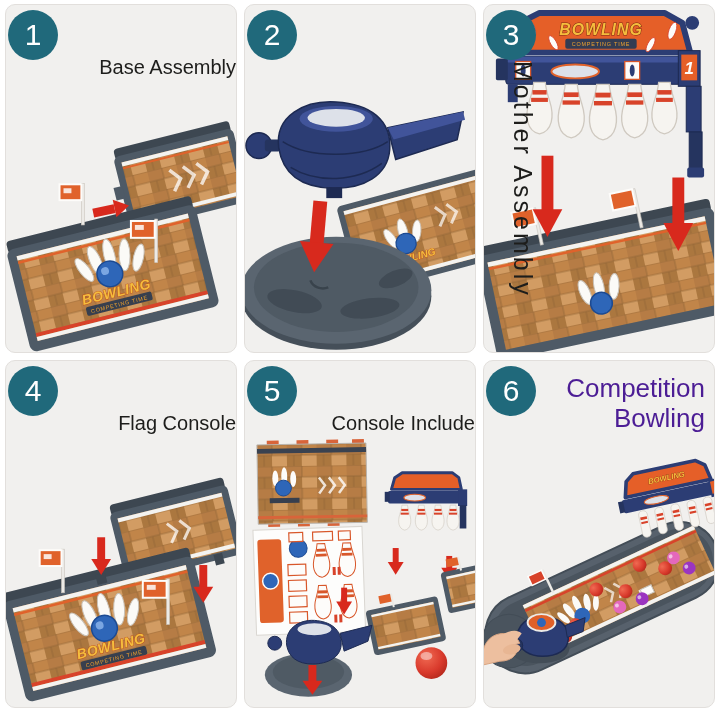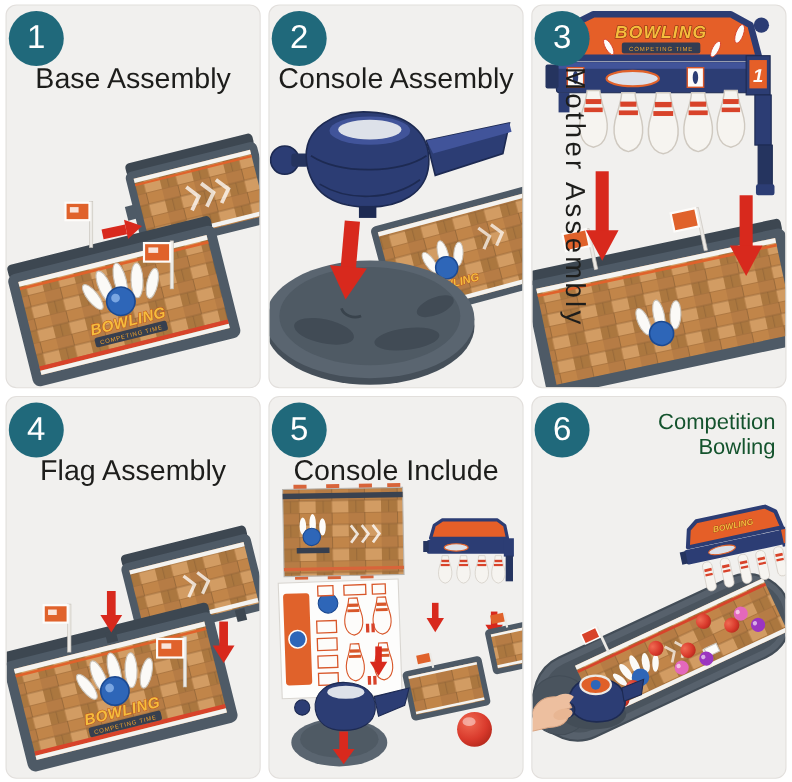--- a/index.html
+++ b/index.html
@@ -2,25 +2,25 @@
 <html><head>
 <meta charset="utf-8">
 <style>
   html,body{margin:0;padding:0;}
   body{width:720px;height:711px;background:#ffffff;font-family:"Liberation Sans",sans-serif;}
   .grid{display:grid;grid-template-columns:repeat(3,1fr);grid-template-rows:repeat(2,1fr);
         gap:7px;box-sizing:border-box;width:720px;height:711px;padding:4px 5px 3px 5px;background:#ffffff;}
   .panel{position:relative;background:#f1f0ee;border:1px solid #e2dfdc;border-radius:10px;overflow:hidden;}
   .badge{position:absolute;top:5px;left:2px;width:50px;height:50px;border-radius:50%;
          background:#20697b;color:#ffffff;font-size:30px;line-height:50px;text-align:center;z-index:3;}
-  .title{position:absolute;top:51px;left:0;right:0;text-align:center;font-size:26px;color:#1d1d1b;z-index:3;white-space:nowrap;}
+  .title{position:absolute;top:51px;left:0;right:0;text-align:right;font-size:20px;color:#1d1d1b;z-index:3;white-space:nowrap;}
   .title-vertical{position:absolute;top:56px;left:24px;writing-mode:vertical-rl;font-size:25px;
          letter-spacing:3px;color:#1d1d1b;z-index:3;}
-  .title-right{position:absolute;top:12px;left:4px;right:9px;text-align:right;font-size:20px;
-         line-height:1.16;color:#14532d;z-index:3;}
+  .title-right{position:absolute;top:12px;left:4px;right:9px;text-align:right;font-size:26px;
+         line-height:1.16;color:#4c1d95;z-index:3;}
   .scene{position:absolute;left:0;bottom:0;width:100%;z-index:1;display:block;}
   svg text{font-family:"Liberation Sans",sans-serif;}
 </style>
 </head>
 <body>
 
 <div class="grid">
 
   <div class="panel">
     <div class="badge">1</div>
@@ -82,21 +82,20 @@
       </g>
       <g transform="translate(88,110) rotate(-12)">
         <rect x="0" y="-4.5" width="22" height="9" fill="#d8291d"></rect>
         <polygon points="22,-9 37,0 22,9" fill="#d8291d"></polygon>
       </g>
     </svg>
   </div>
 
   <div class="panel">
     <div class="badge">2</div>
-    <div class="title">Console Assembly</div>
     <svg class="scene" viewBox="0 0 232 258">
       <defs>
         <pattern id="wood2" width="30" height="22" patternUnits="userSpaceOnUse">
           <rect width="30" height="22" fill="#c88f58"></rect>
             <rect width="15" height="11" fill="#b67c45"></rect>
           <rect x="15" y="11" width="15" height="11" fill="#d29c63"></rect>
             <rect x="15" width="15" height="11" fill="#c18549"></rect>
           <rect y="11" width="15" height="11" fill="#ab773f"></rect>
           <path d="M0,0 H30 M0,11 H30" stroke="#8f6335" stroke-width="0.7"></path>
           <path d="M15,0 V11 M7,11 V22" stroke="#8f6335" stroke-width="0.7"></path>
@@ -232,21 +231,21 @@
         <use href="#pin3" transform="translate(88,78) scale(1.35)"></use>
         <use href="#pin3" transform="translate(120,78) scale(1.4)"></use>
         <use href="#pin3" transform="translate(152,78) scale(1.35)"></use>
         <use href="#pin3" transform="translate(182,76) scale(1.3)"></use>
       </g>
     </svg>
   </div>
 
   <div class="panel">
     <div class="badge">4</div>
-    <div class="title">Flag Assembly</div>
+    <div class="title">Flag Console</div>
     <svg class="scene" viewBox="0 0 232 255">
       <defs>
         <pattern id="wood4" width="30" height="22" patternUnits="userSpaceOnUse">
           <rect width="30" height="22" fill="#c88f58"></rect>
             <rect width="15" height="11" fill="#b67c45"></rect>
           <rect x="15" y="11" width="15" height="11" fill="#d29c63"></rect>
             <rect x="15" width="15" height="11" fill="#c18549"></rect>
           <rect y="11" width="15" height="11" fill="#ab773f"></rect>
           <path d="M0,0 H30 M0,11 H30" stroke="#8f6335" stroke-width="0.7"></path>
           <path d="M15,0 V11 M7,11 V22" stroke="#8f6335" stroke-width="0.7"></path>

